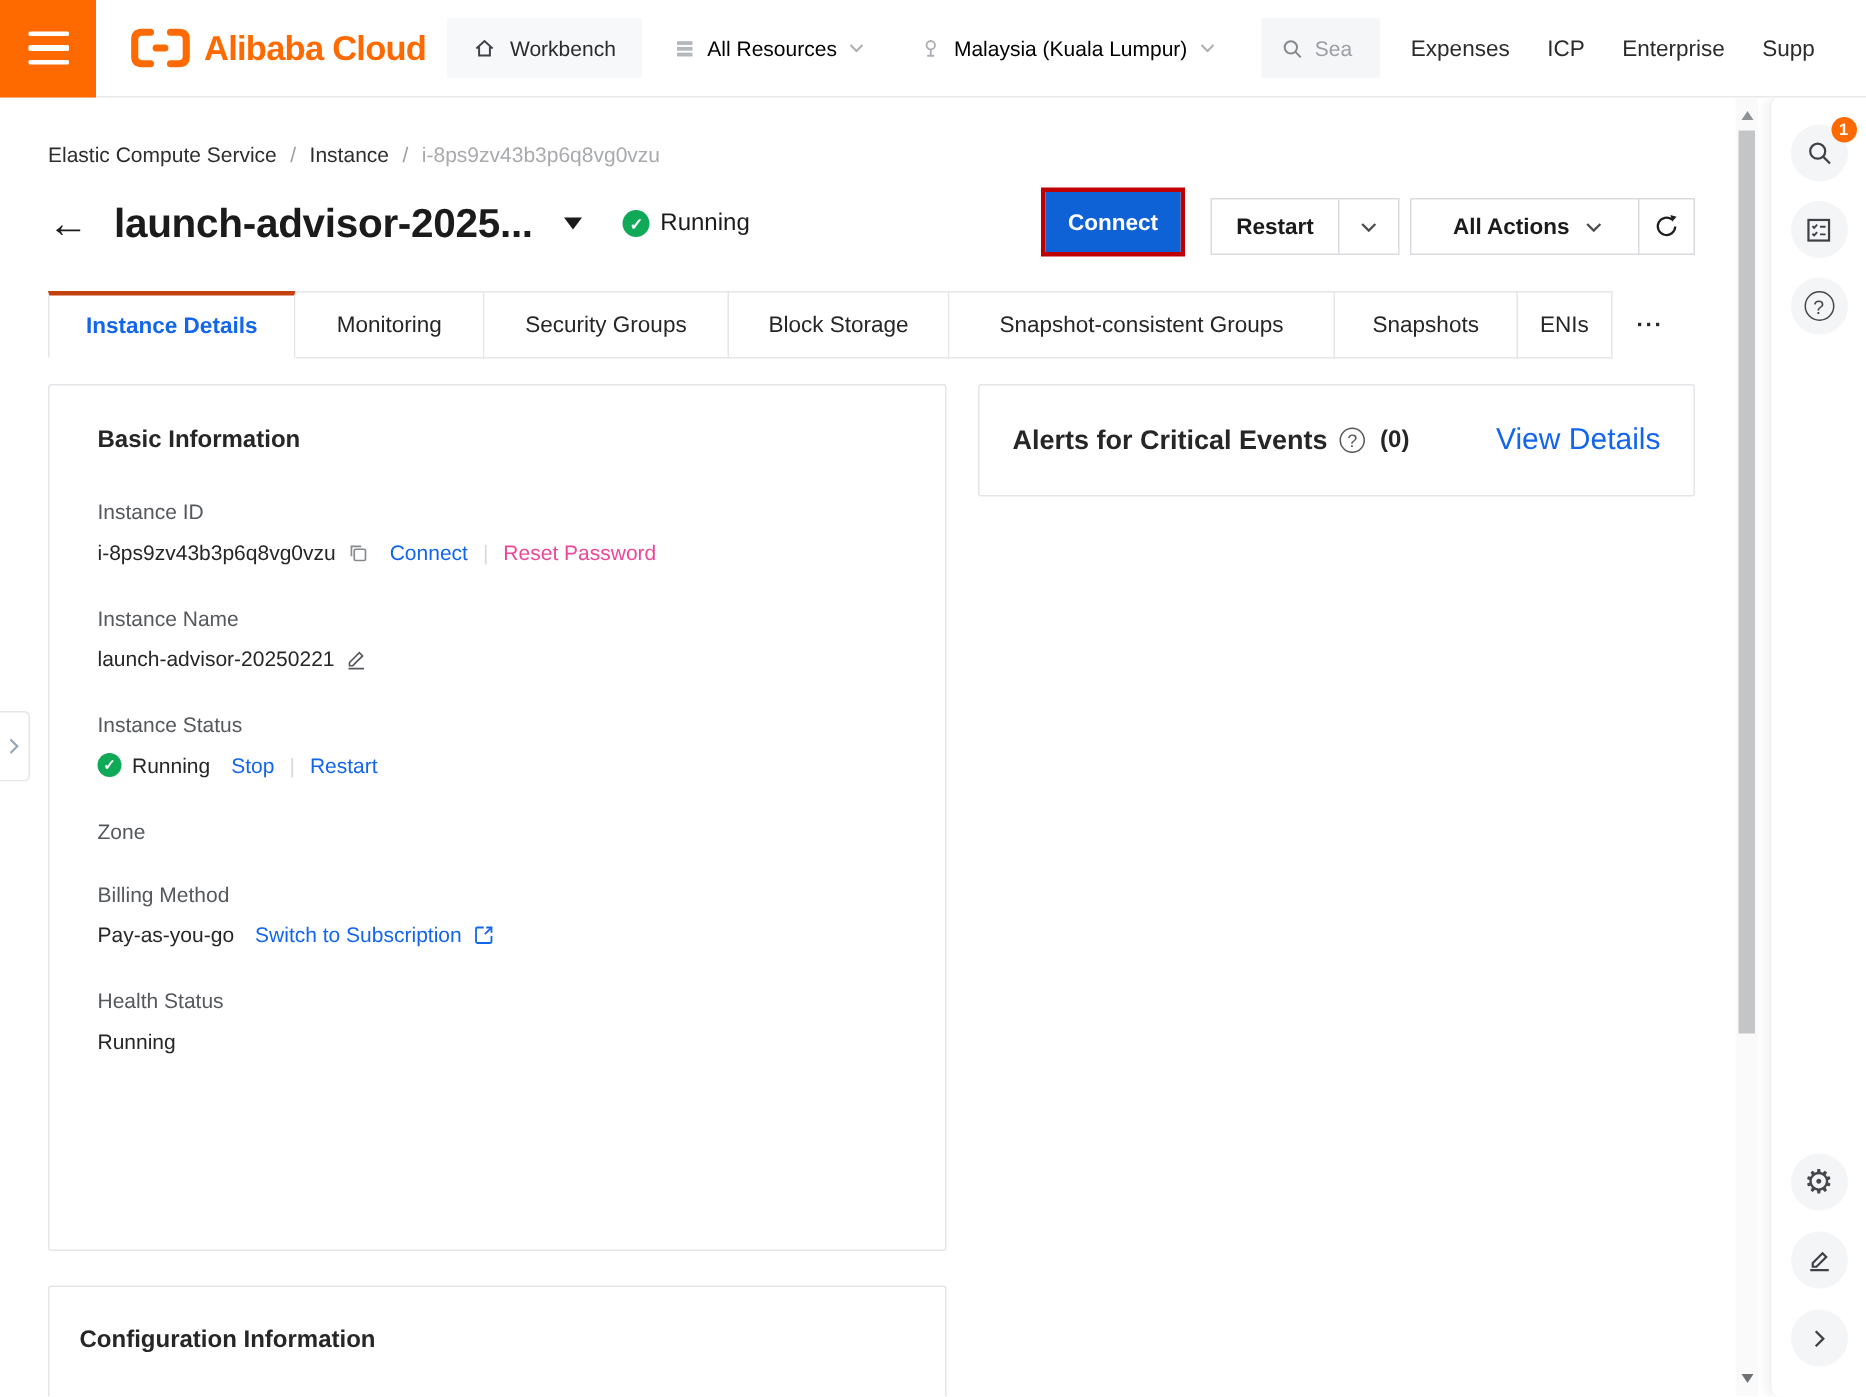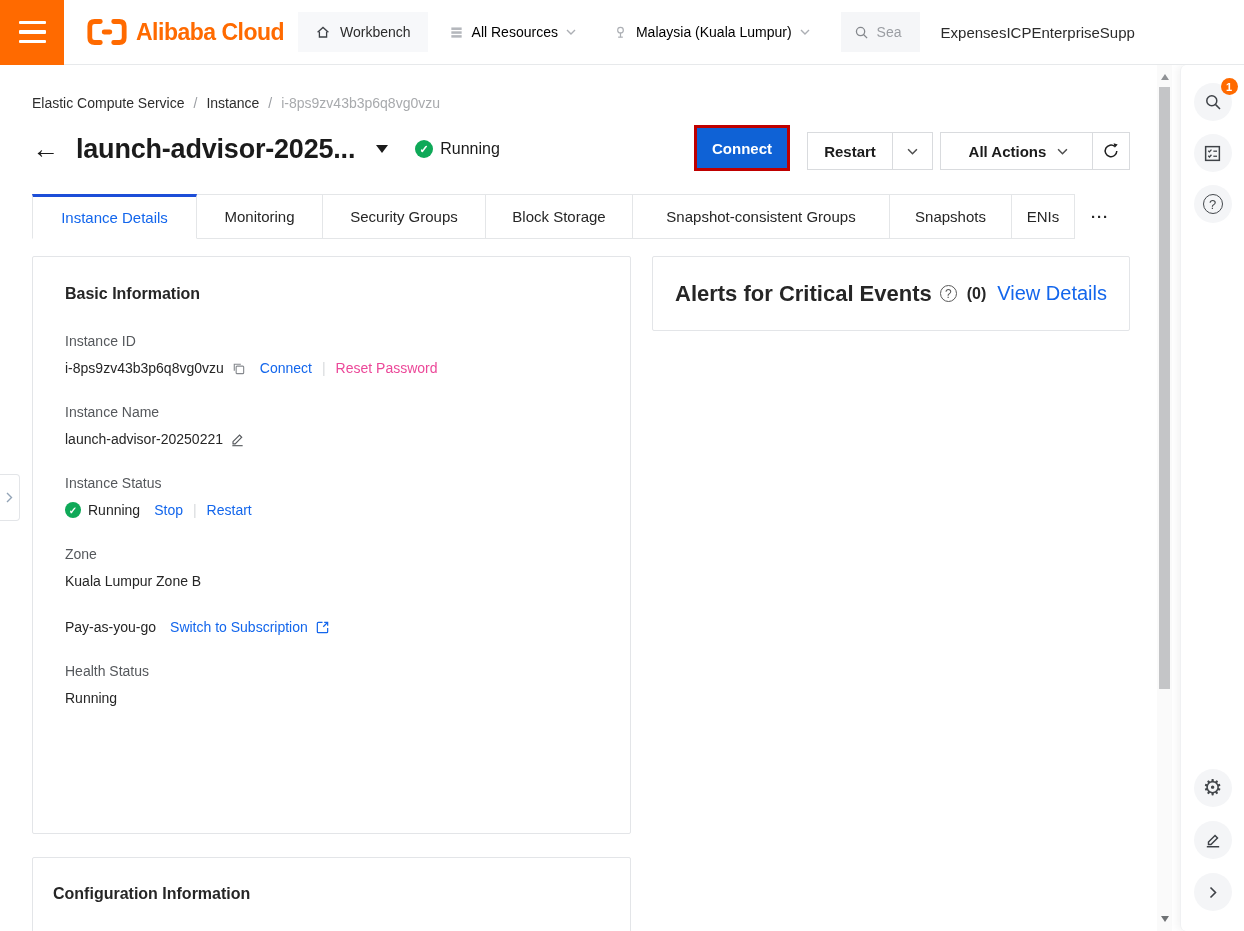--- a/index.html
+++ b/index.html
@@ -13,21 +13,21 @@
   .hamburger { width:64px; height:65px; background:#FF6A00; display:flex; flex-direction:column;
                justify-content:center; align-items:center; gap:6px; cursor:pointer; flex:none; }
   .hamburger i { display:block; width:27px; height:3.5px; background:#fff; border-radius:1px; }
   .logo { display:flex; align-items:center; gap:8px; margin-left:22px; width:212px; flex:none; }
   .logo-text { font-size:23px; font-weight:bold; color:#FF6A00; letter-spacing:-0.5px; white-space:nowrap; }
   .tb-btn { height:40px; display:flex; align-items:center; gap:9px; padding:0 17px;
             background:#F7F8FA; font-size:14px; color:#2b2b2b; cursor:pointer; flex:none; }
   .tb-grey { display:flex; align-items:center; gap:8px; font-size:14px; color:#000000; cursor:pointer; flex:none; }
   .tb-search { height:40px; width:79px; background:#F5F6F8; display:flex; align-items:center;
                gap:8px; padding-left:13px; color:#9B9EA3; font-size:14px; overflow:hidden; cursor:pointer; flex:none; }
-  .tb-nav { display:flex; margin-left:21px; font-size:15px; color:#2b2b2b; white-space:nowrap; }
+  .tb-nav { display:flex; gap:25px; margin-left:21px; font-size:15px; color:#2b2b2b; white-space:nowrap; }
   .tb-nav span { cursor:pointer; }
 
   
   .content { position:absolute; top:65px; left:0; width:1157px; height:866px; background:#fff; overflow:hidden; }
 
   .breadcrumb { position:absolute; left:32px; top:30px; font-size:14px; color:#2e2e2e; display:flex; align-items:center; }
   .breadcrumb .sep { color:#9b9ea3; margin:0 9px; }
   .breadcrumb .bc-current { color:#A8AAAD; }
   .breadcrumb .bc-link { cursor:pointer; }
 
@@ -54,40 +54,40 @@
                  background:#fff; display:flex; align-items:center; justify-content:center; gap:11px;
                  font-size:15px; font-weight:600; color:#1b1b1b; cursor:pointer; }
   .btn-refresh { position:absolute; left:1092px; top:67px; width:38px; height:38px; border:1px solid #D9DBDE;
                  background:#fff; display:flex; align-items:center; justify-content:center; cursor:pointer; }
 
   
   .tabs { position:absolute; left:32px; top:129px; display:flex; height:45px; font-size:15px; }
   .tab { display:flex; align-items:center; justify-content:center; background:#fff; color:#262626;
          border:1px solid #E4E6E8; border-left:none; cursor:pointer; white-space:nowrap; }
   .tab:first-child { border-left:1px solid #E4E6E8; }
-  .tab.active { border-top:3px solid #1d4ed8; border-bottom:1px solid #fff; color:#1366EC; font-weight:normal; }
+  .tab.active { border-top:3px solid #c2410c; border-bottom:1px solid #fff; color:#1366EC; font-weight:bold; }
   .tab-more { display:flex; align-items:center; justify-content:center; width:34px; margin-left:8px;
               color:#262626; font-weight:bold; letter-spacing:1px; cursor:pointer; }
 
   
   .card { position:absolute; background:#fff; border:1px solid #E3E5E8; border-radius:2px; }
   .card-basic { left:32px; top:191px; width:599px; height:578px; padding:28px 32px; }
   .card-title { font-size:16px; font-weight:600; color:#262626; }
   .card-basic .card-title { margin-bottom:30px; }
   .field { margin-bottom:26px; }
   .field-label { font-size:14px; color:#55585C; margin-bottom:9px; }
   .field-value { font-size:14px; color:#262626; height:20px; display:flex; align-items:center; gap:7px; }
   a.link { color:#1366EC; text-decoration:none; cursor:pointer; }
   .lnk-gap { margin-left:7px; }
   .divider { color:#D8DADC; margin:0 3px; }
   .disabled-link { color:#ec4899; }
   .check-sm { width:16px; height:16px; font-size:10px; }
 
   .card-alerts { left:652px; top:191px; width:478px; height:75px; display:flex; align-items:center; padding:0 22px; }
-  .alerts-title { font-size:22px; font-weight:600; color:#262626; }
+  .alerts-title { font-size:18px; font-weight:600; color:#262626; }
   .alerts-count { font-size:16px; font-weight:600; color:#262626; margin-left:10px; }
   .alerts-spacer { flex:1; }
   .alerts-link { font-size:20px; }
 
   .card-config { left:32px; top:792px; width:599px; height:90px; padding:27px 20px; }
 
   .qcircle { display:inline-flex; width:17px; height:17px; border:1.3px solid #595959; border-radius:50%;
              color:#595959; font-size:12px; align-items:center; justify-content:center; margin-left:8px;
              cursor:pointer; flex:none; }
 
@@ -269,26 +269,24 @@
           <span class="check-circle check-sm">✓</span>
           <span>Running</span>
           <a class="link lnk-gap">Stop</a>
           <span class="divider">|</span>
           <a class="link">Restart</a>
         </div>
       </div>
 
       <div class="field">
         <div class="field-label">Zone</div>
-        <div class="field-value">
-          <span>Kuala Lumpur Zone B</span>
-        </div>
-      </div>
-
-      <div class="field">
+      </div>
+
+      <div class="field">
+        <div class="field-label">Billing Method</div>
         <div class="field-value">
           <span>Pay-as-you-go</span>
           <a class="link lnk-gap">Switch to Subscription</a>
           <svg width="15" height="15" viewBox="0 0 16 16">
             <path d="M13.5 8.5 v4 a1 1 0 0 1 -1 1 h-9 a1 1 0 0 1 -1 -1 v-9 a1 1 0 0 1 1 -1 h4.5" fill="none" stroke="#1366EC" stroke-width="1.3"></path>
             <path d="M9.8 2.5 h3.7 v3.7" fill="none" stroke="#1366EC" stroke-width="1.3"></path>
             <path d="M13.3 2.7 L8.8 7.2" stroke="#1366EC" stroke-width="1.3"></path>
           </svg>
         </div>
       </div>

